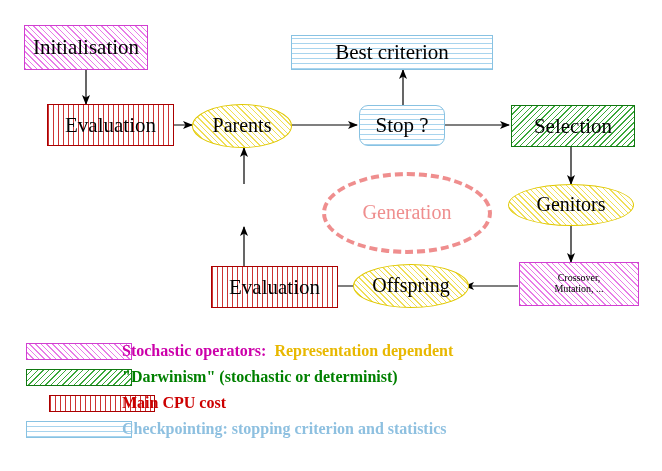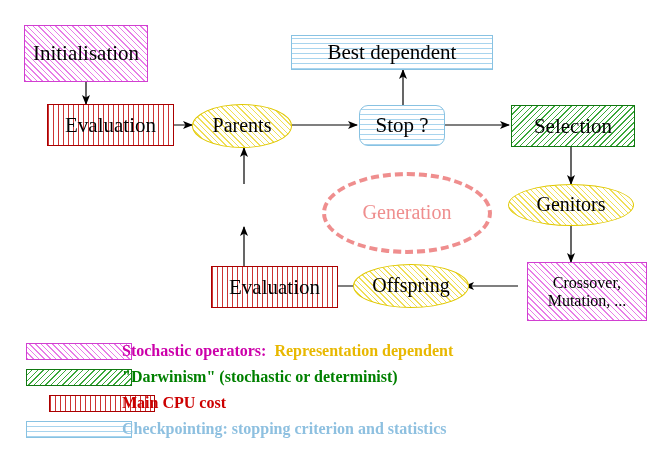--- a/index.html
+++ b/index.html
@@ -154,49 +154,49 @@
       <line x1="518" y1="286" x2="465" y2="286"></line>
 
       <line x1="353" y1="286" x2="316" y2="286"></line>
 
       <line x1="244" y1="266" x2="244" y2="227"></line>
 
       <line x1="244" y1="184" x2="244" y2="148"></line>
     </g>
   </svg>
 
-  <div class="node hatch-magenta" style="left:24px; top:25px; width:124px; height:57px; font-size:21px;">
+  <div class="node hatch-magenta" style="left:24px; top:25px; width:124px; height:45px; font-size:21px;">
     <span class="lbl">Initialisation</span>
   </div>
 
   <div class="node hatch-red" style="left:24px; top:104px; width:127px; height:42px; font-size:21px;">
     <span class="lbl">Evaluation</span>
   </div>
 
   <div class="node hatch-yellow ellipse" style="left:192px; top:104px; width:100px; height:44px; font-size:20px;">
     <span class="lbl">Parents</span>
   </div>
 
   <div class="node hatch-blue" style="left:291px; top:35px; width:202px; height:35px; font-size:21px;">
-    <span class="lbl">Best dependent</span>
+    <span class="lbl">Best criterion</span>
   </div>
 
   <div class="node hatch-blue rounded" style="left:359px; top:105px; width:86px; height:41px; font-size:21px;">
     <span class="lbl">Stop ?</span>
   </div>
 
   <div class="node hatch-green" style="left:511px; top:105px; width:124px; height:42px; font-size:21px;">
     <span class="lbl">Selection</span>
   </div>
 
   <div class="node hatch-yellow ellipse" style="left:508px; top:184px; width:126px; height:42px; font-size:20px;">
     <span class="lbl">Genitors</span>
   </div>
 
-  <div class="node hatch-magenta" style="left:519px; top:262px; width:120px; height:59px; font-size:16px; flex-direction:column;margin-left:8px;">
+  <div class="node hatch-magenta" style="left:519px; top:262px; width:120px; height:44px; font-size:10px; flex-direction:column;">
     <span class="lbl">Crossover,
 Mutation, ...</span>
   </div>
 
   <div class="node hatch-yellow ellipse" style="left:353px; top:264px; width:116px; height:44px; font-size:20px;">
     <span class="lbl">Offspring</span>
   </div>
 
   <div class="node hatch-red" style="left:188px; top:266px; width:127px; height:42px; font-size:21px;">
     <span class="lbl">Evaluation</span>

